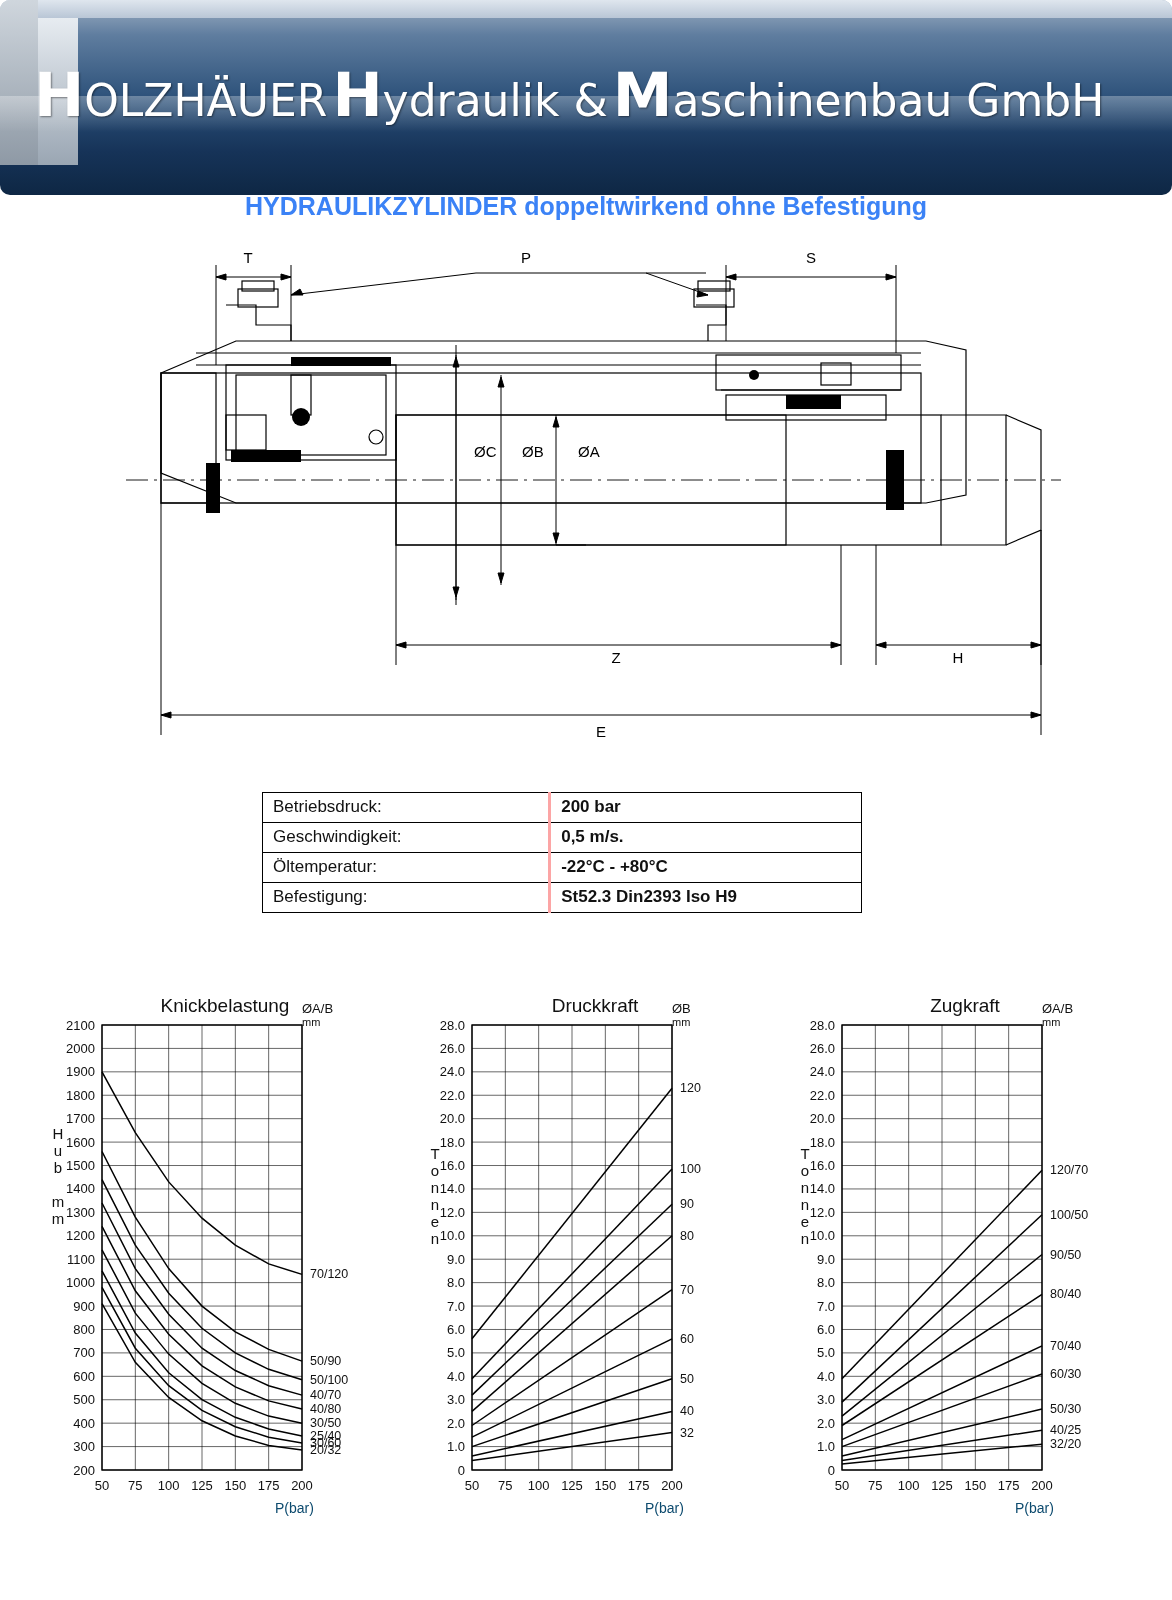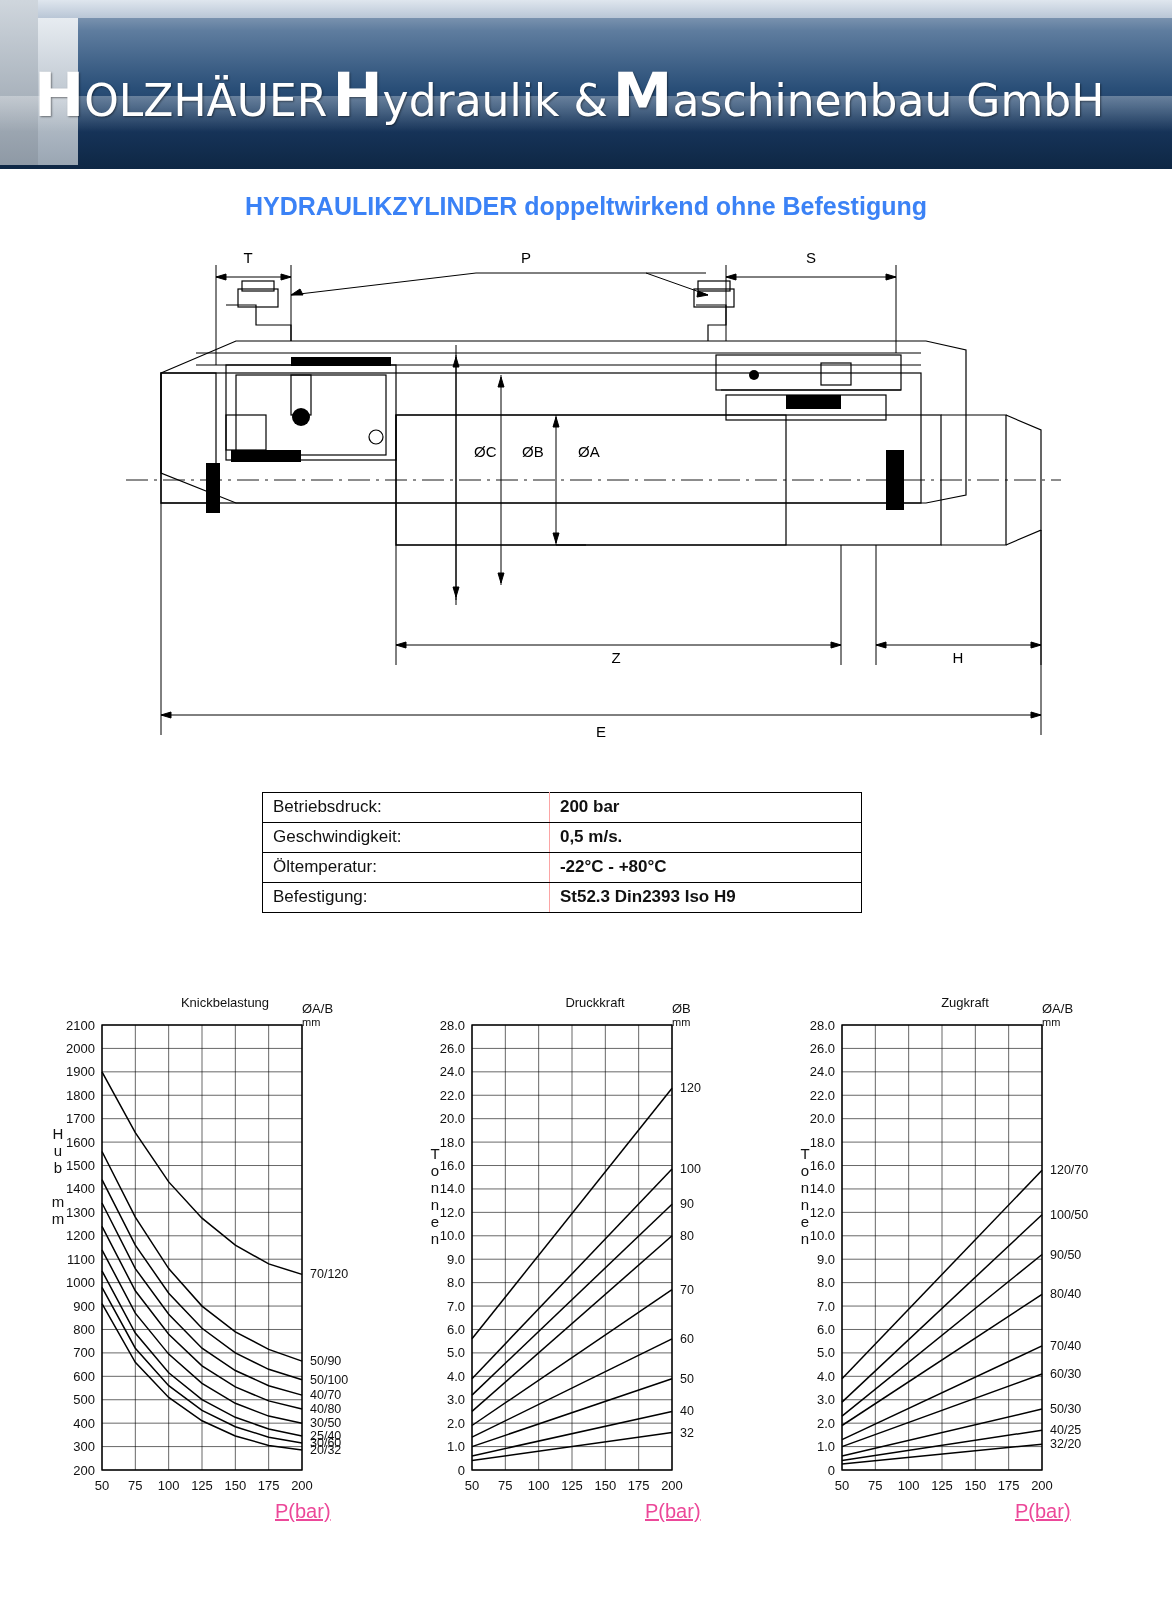--- a/index.html
+++ b/index.html
@@ -3,23 +3,23 @@
 <meta charset="utf-8">
 <style>
   html,body{margin:0;padding:0;}
   body{
     width:1172px;height:1600px;background:#ffffff;
     font-family:"Liberation Sans", sans-serif;
     color:#111;position:relative;overflow:hidden;
   }
 
   
-  .banner{position:absolute;left:0;top:0;width:1172px;height:169px;
+  .banner{position:absolute;left:0;top:0;width:1172px;height:195px;
     background:linear-gradient(180deg,#9fb0c4 0%,#5f7d9f 18%,#2a4f78 52%,#163358 78%,#0e2744 100%);
-    overflow:hidden;}
+    overflow:hidden;border-radius:10px;}
   .banner .lightbar{position:absolute;left:0;top:0;width:1172px;height:18px;
     background:linear-gradient(180deg,#dfe6ee,#b9c6d6);}
   .banner .greyblock{position:absolute;left:0;top:0;width:38px;height:165px;
     background:linear-gradient(180deg,#cfd6dd,#8e99a5);}
   .banner .greyblock2{position:absolute;left:38px;top:18px;width:40px;height:147px;
     background:linear-gradient(180deg,#e7ecf1,#9aa6b3);}
   .banner .sheen{position:absolute;left:0;top:96px;width:1172px;height:36px;
     background:linear-gradient(180deg,rgba(255,255,255,.30),rgba(255,255,255,0));}
   .logo{position:absolute;left:34px;top:60px;white-space:nowrap;
     font-family:"DejaVu Sans", sans-serif;color:#ffffff;
@@ -32,38 +32,38 @@
     font-size:25px;font-weight:600;color:#3b82f6;}
 
   
   .drawing{position:absolute;left:86px;top:245px;width:1000px;height:530px;}
   .drawing svg{display:block;}
 
   
   .spec{position:absolute;left:262px;top:792px;width:600px;
     border:1px solid #000;border-collapse:collapse;background:#fff;}
   .spec td{border:1px solid #000;font-size:17px;padding:3px 8px 4px 10px;height:22px;}
-  .spec td.k{width:282px;border-right:1px solid #fca5a5;}
+  .spec td.k{width:282px;border-right:3px solid #fca5a5;}
   .spec td.v{width:316px;font-weight:bold;}
   .spec tr td{border-left:1px solid #000;border-right:1px solid #000;
     border-top:0;border-bottom:1px solid #000;}
   .spec tr:first-child td{border-top:1px solid #000;}
 
   
   .charts{position:absolute;left:0;top:980px;width:1172px;height:560px;}
   .chart{position:absolute;top:0;width:390px;height:560px;}
   .chart-title{position:absolute;top:15px;width:100%;text-align:center;
-    font-size:13px;color:#111;}
+    font-size:19px;color:#111;}
   .chart svg{position:absolute;left:0;top:0;}
   .axis-label-v{position:absolute;font-size:15px;color:#111;text-align:center;
     line-height:17px;width:16px;}
   .unitlabel{position:absolute;font-size:13px;color:#111;text-align:left;line-height:13px;}
   .ticklbl{font-size:13px;fill:#111;font-family:"Liberation Sans",sans-serif;}
   .curvelbl{font-size:12.5px;fill:#111;font-family:"Liberation Sans",sans-serif;}
-  .xlabel{position:absolute;font-size:20px;color:#ec4899;text-decoration:underline;}
+  .xlabel{position:absolute;font-size:14px;color:#0c4a6e;}
 </style>
 </head>
 <body>
 
 <div class="banner">
   <div class="lightbar"></div>
   <div class="greyblock"></div>
   <div class="greyblock2"></div>
   <div class="sheen"></div>
   <div class="logo">

